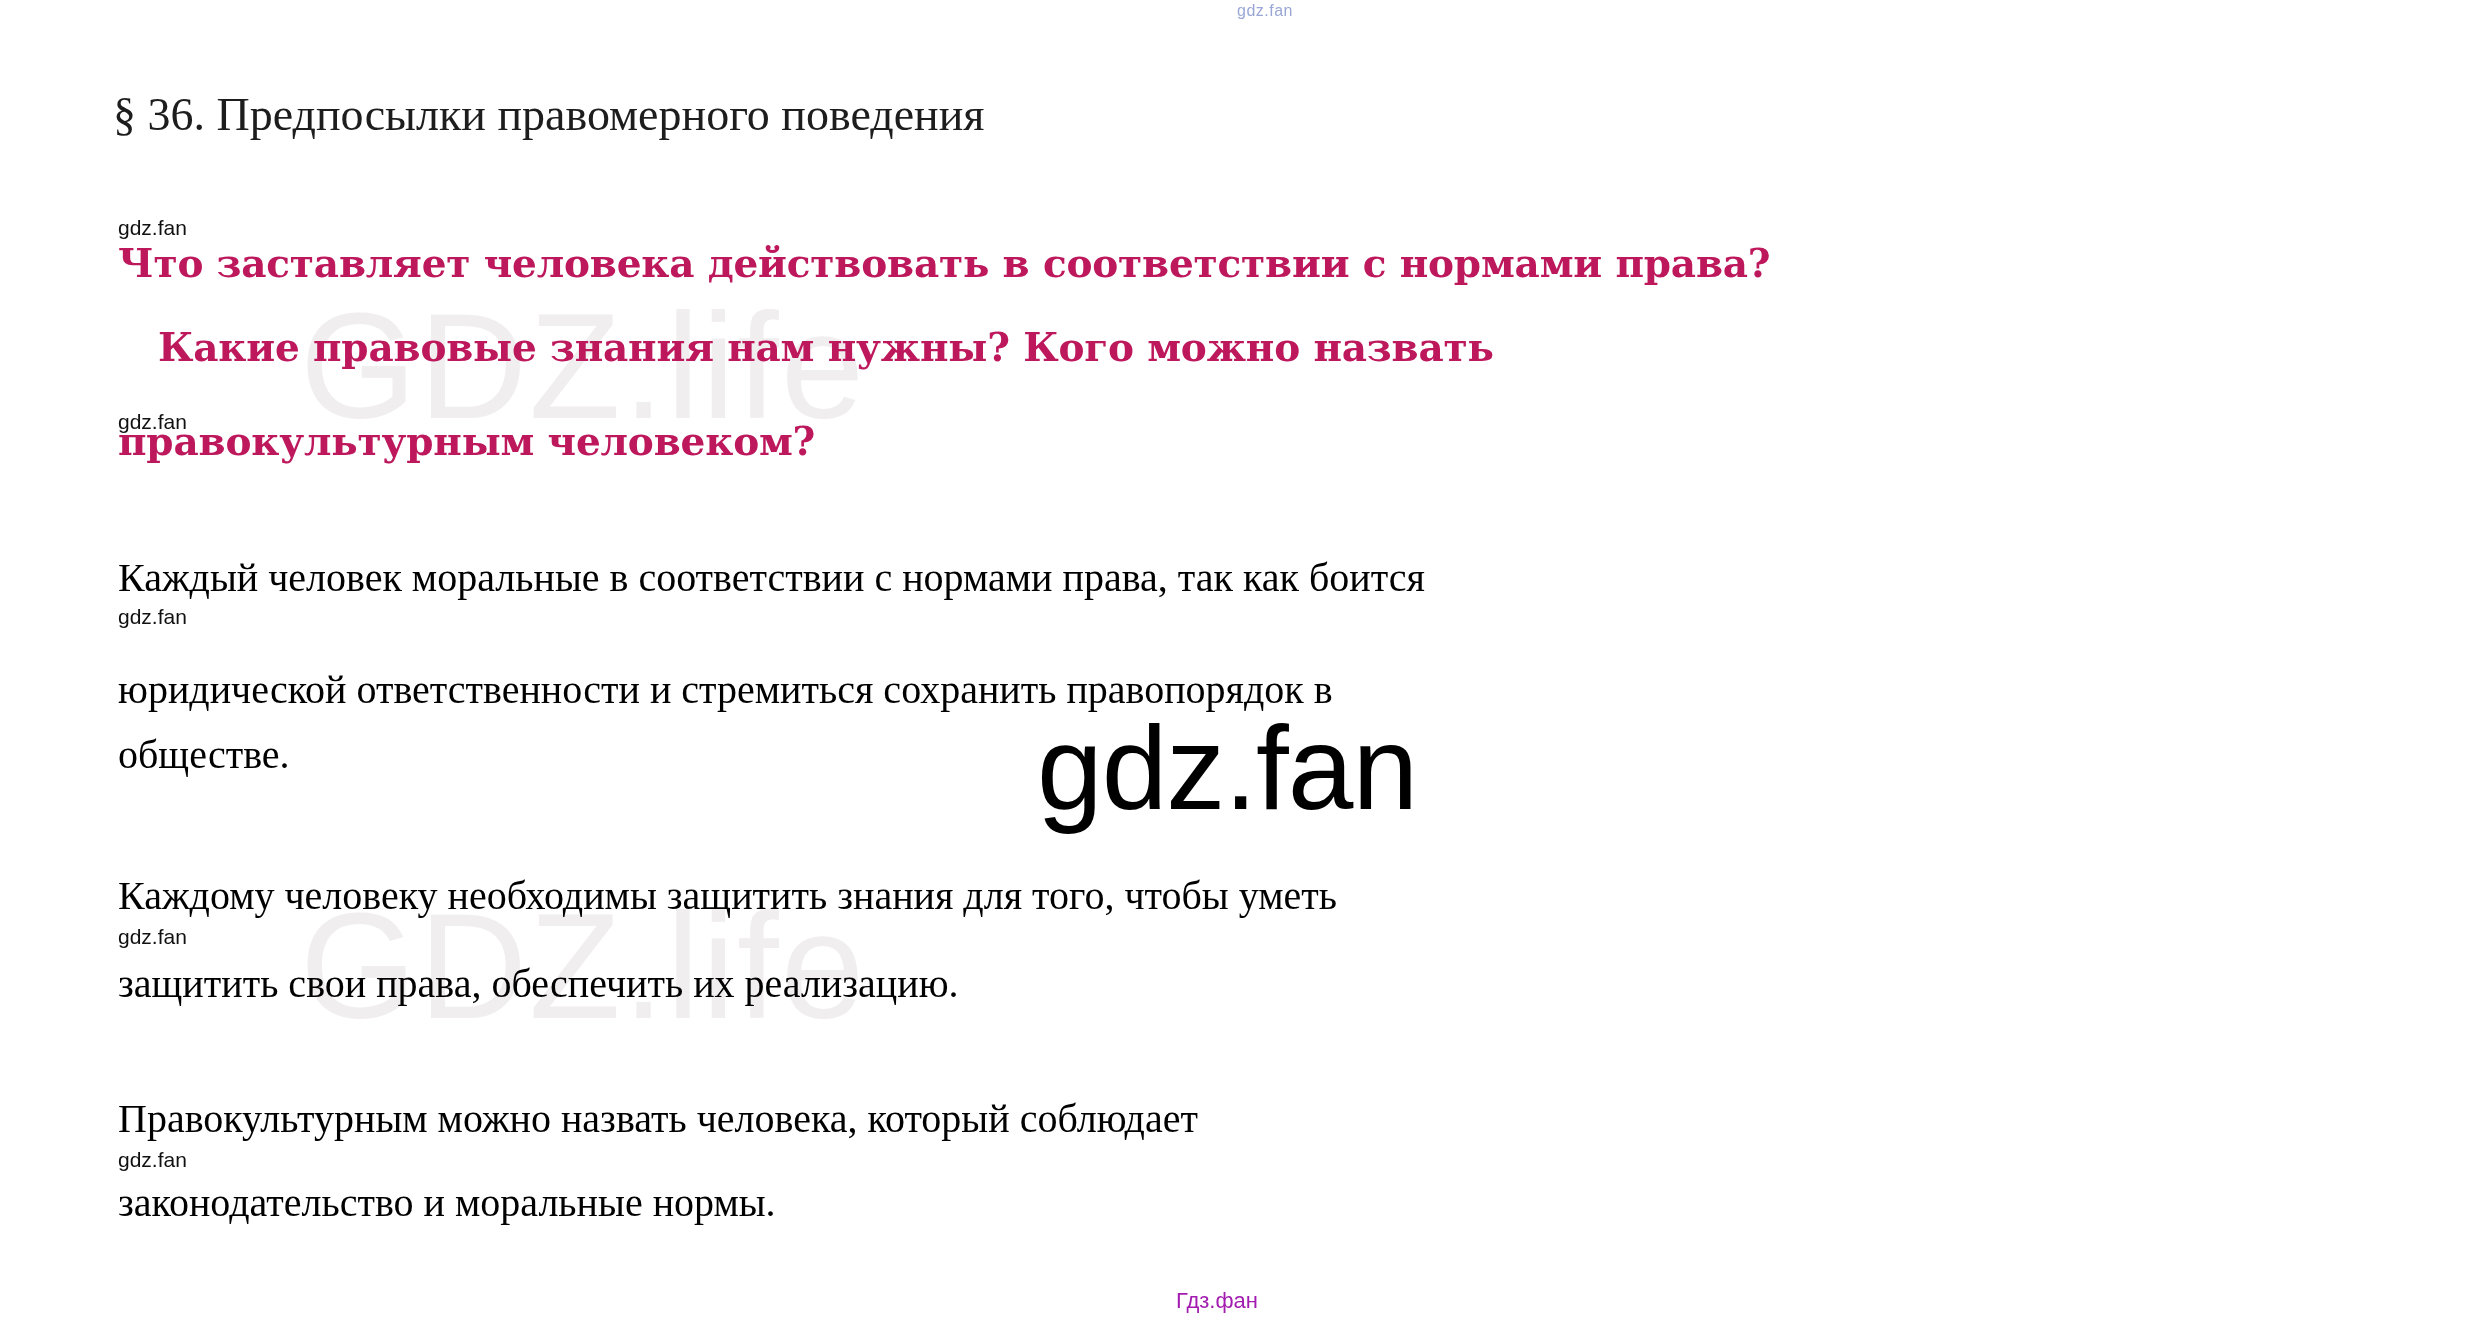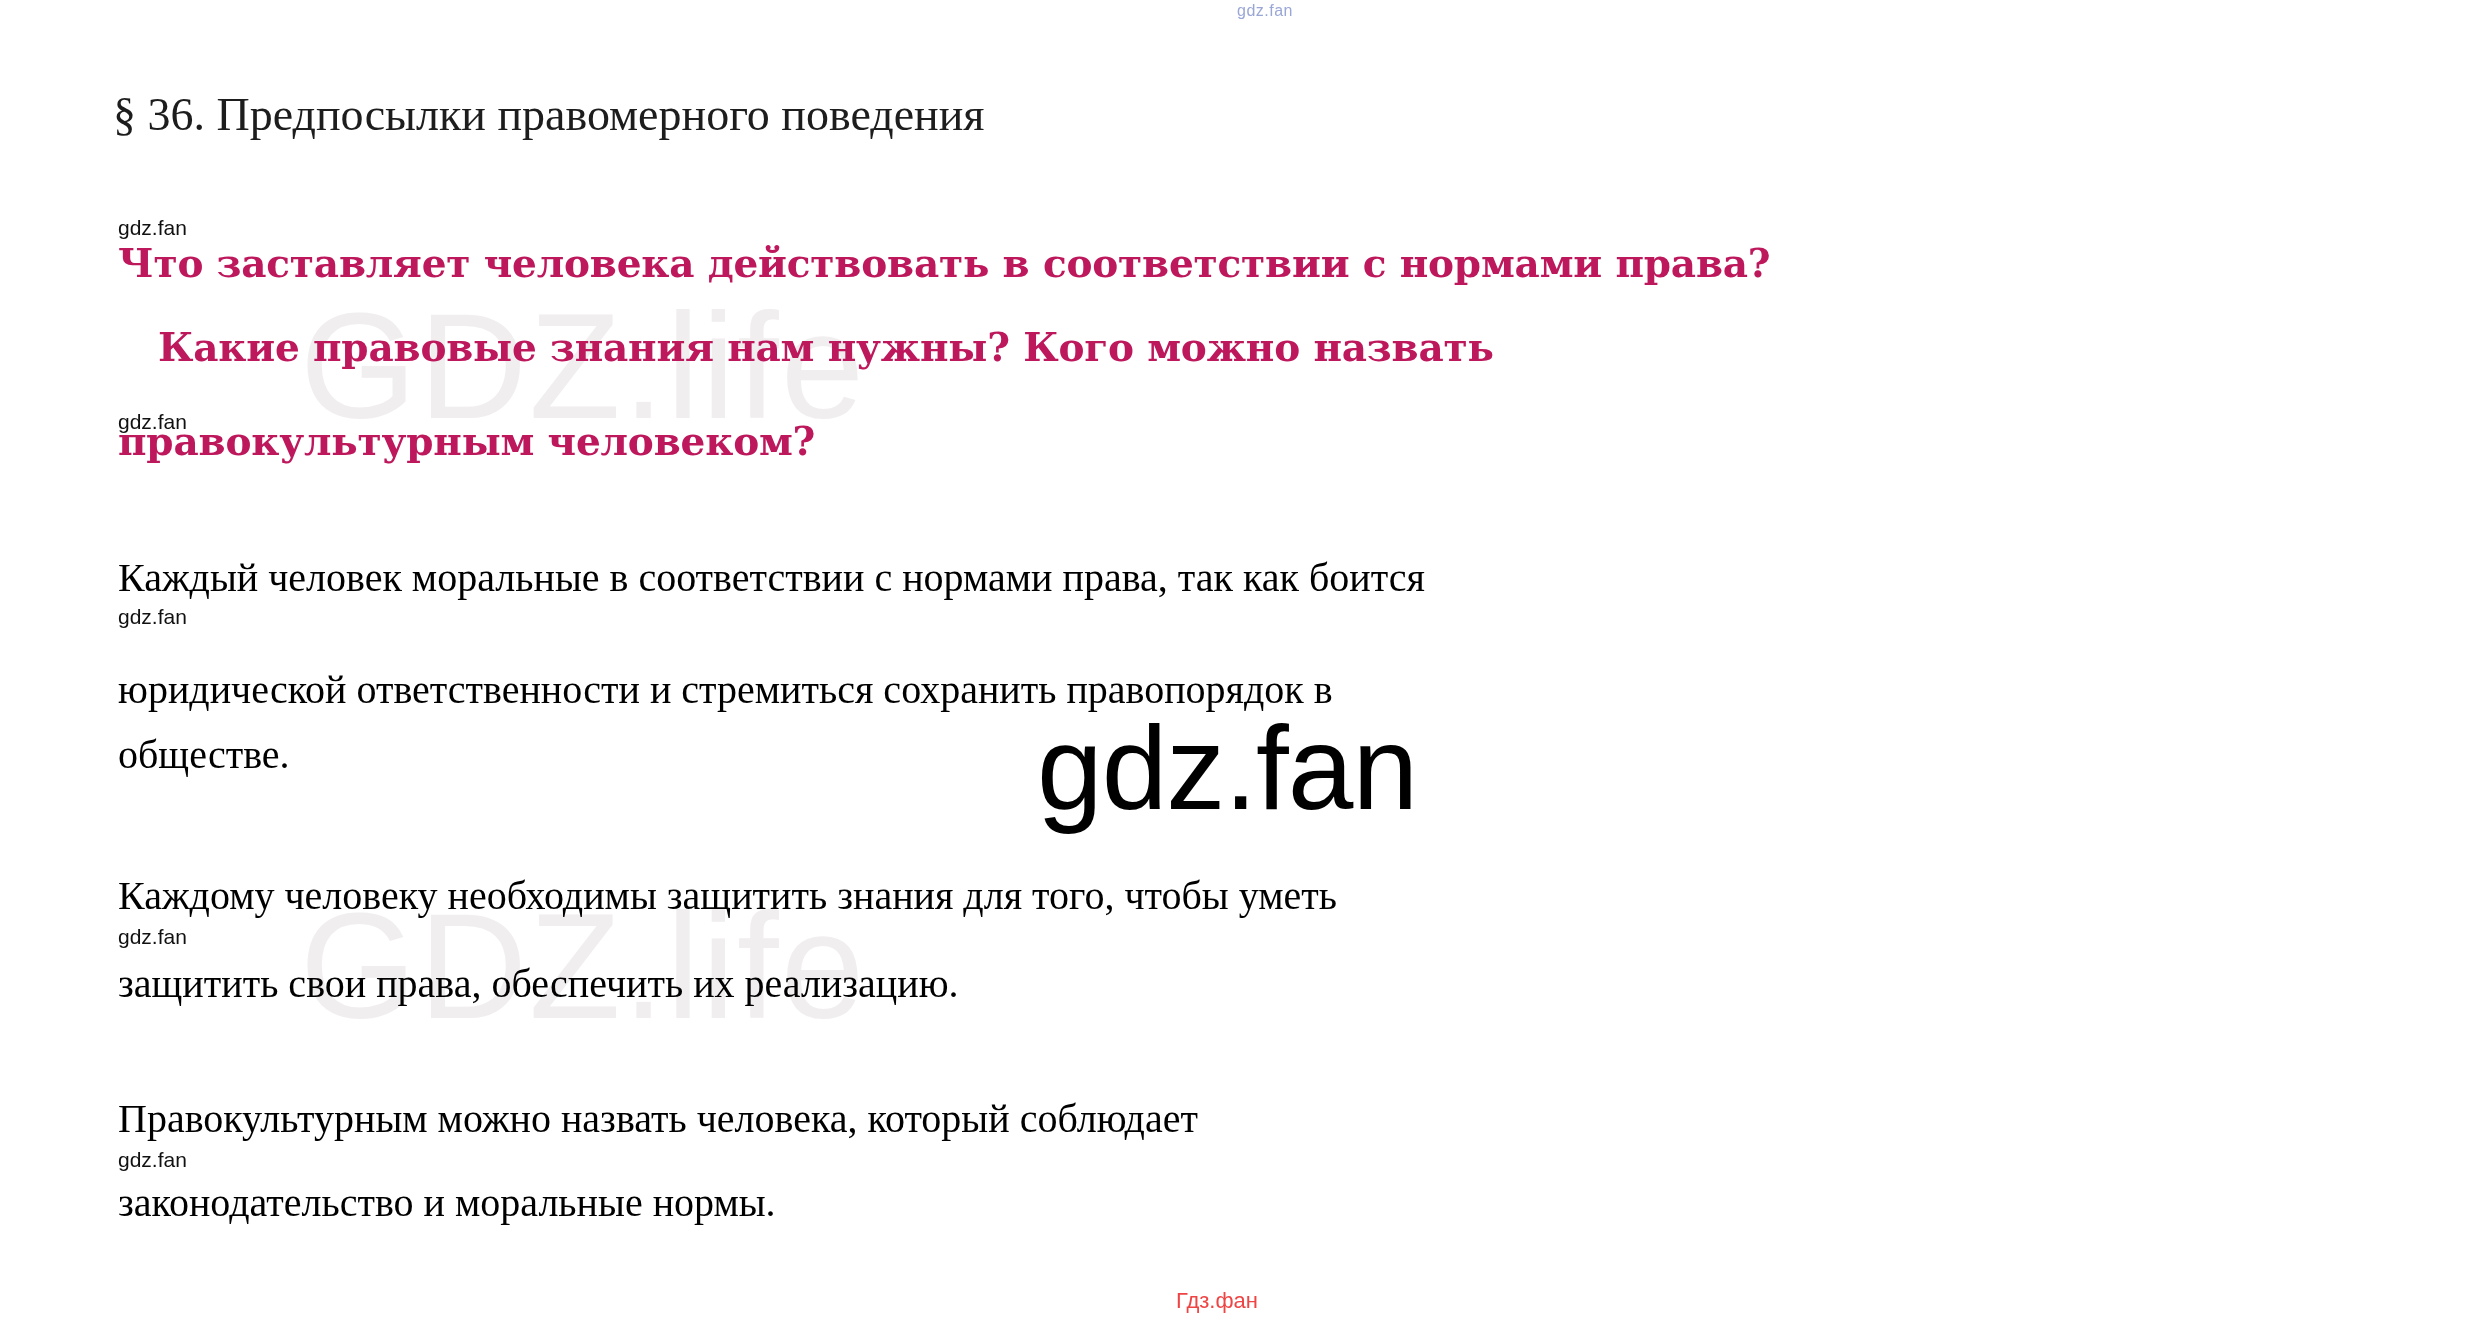--- a/index.html
+++ b/index.html
@@ -126,21 +126,21 @@
 
   .p3-l1 { top: 1076px; }
   .p3-l2 { top: 1160px; }
 
   .footer {
     position: absolute;
     left: 1176px;
     top: 1288px;
     font-family: "Liberation Sans", sans-serif;
     font-size: 22px;
-    color: #ef4444;
+    color: #a21caf;
     z-index: 3;
   }
 </style>
 </head>
 <body>
 
 <div id="page">
 
   <div class="bg-watermark bg-wm-1">GDZ.life</div>
   <div class="bg-watermark bg-wm-2">GDZ.life</div>

